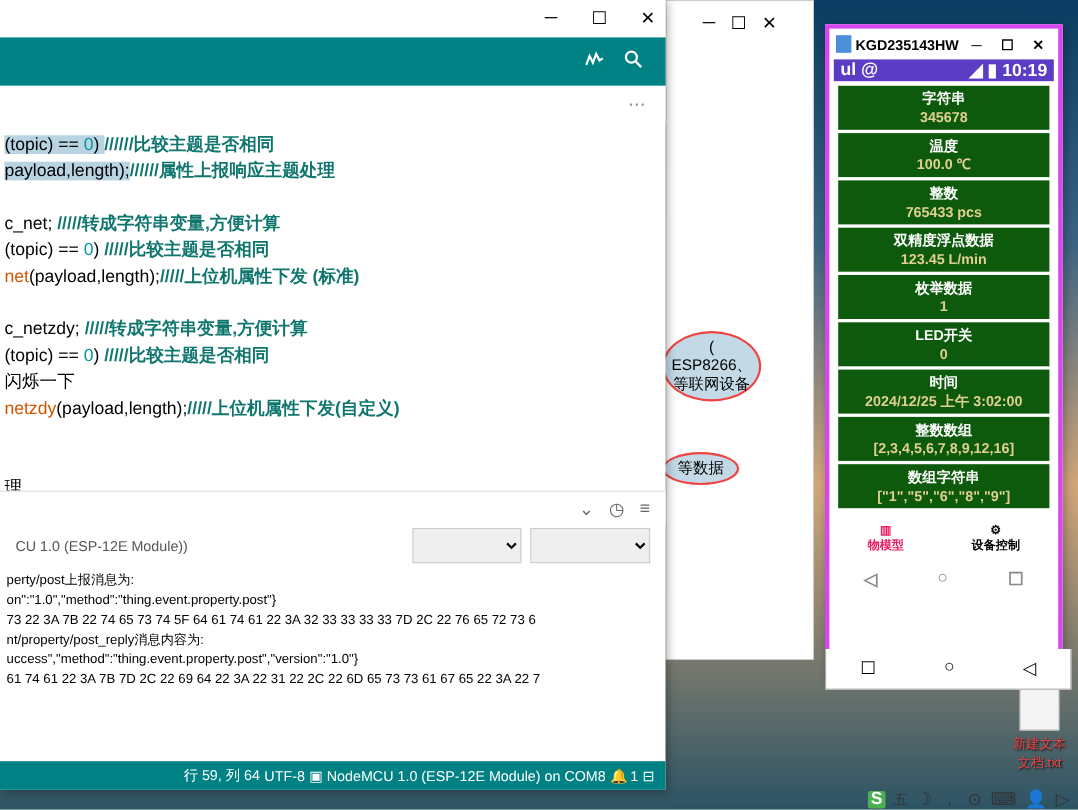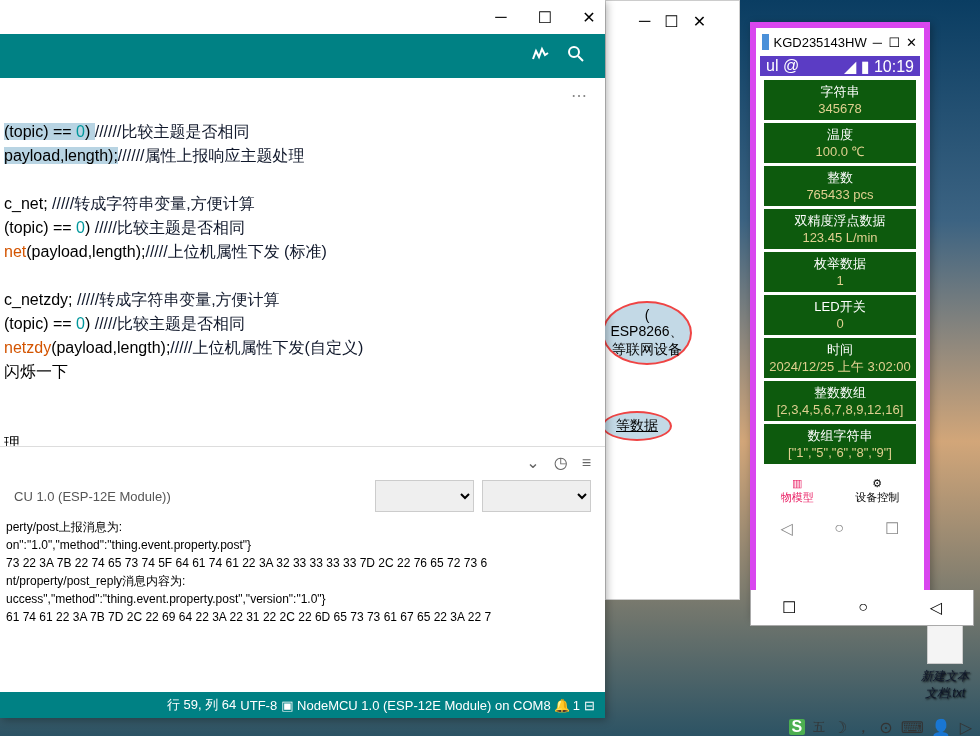--- a/index.html
+++ b/index.html
@@ -9,77 +9,77 @@
 .arduino-window { position: absolute; left: 0; top: 0; width: 605px; height: 718px; background: #fff; box-shadow: 2px 2px 8px rgba(0,0,0,0.3); }
 .arduino-titlebar { height: 34px; background: #fff; display: flex; justify-content: flex-end; align-items: center; padding: 0 4px; gap: 20px; }
 .arduino-titlebar span { width: 24px; text-align: center; cursor: pointer; }
 .arduino-toolbar { height: 44px; background: #008184; display: flex; justify-content: flex-end; align-items: center; padding: 0 20px; gap: 18px; }
 .arduino-toolbar svg { fill: #fff; }
 .arduino-tabarea { height: 34px; background: #fff; display: flex; justify-content: flex-end; align-items: center; padding-right: 18px; color: #888; }
 .code-area { padding: 8px 4px; font-family: Consolas, monospace; font-size: 16px; line-height: 24px; height: 334px; overflow: hidden; }
 .code-line { white-space: nowrap; }
 .hl-sel { background: #b8d4e3; }
 .c-func { color: #D35400; }
-.c-comment { color: #0f172a; }
+.c-comment { color: #0f766e; font-weight: bold; }
 .c-num { color: #00979C; }
 
 .serial-header { height: 32px; background: #fff; border-top: 1px solid #ddd; display: flex; justify-content: flex-end; align-items: center; padding-right: 14px; gap: 14px; color: #666; }
 .serial-controls { height: 36px; display: flex; justify-content: flex-end; align-items: center; padding: 0 14px; gap: 8px; }
 .serial-controls select { height: 26px; border: 1px solid #ccc; padding: 15px 6px; font-size: 13px; }
 .serial-output { padding: 4px 6px; font-family: Consolas, "SimSun", monospace; font-size: 12px; line-height: 18px; height: 150px; overflow: hidden; }
 .serial-output div { white-space: nowrap; }
 .arduino-status { position: absolute; bottom: 0; left: 0; right: 0; height: 26px; background: #008184; color: #fff; display: flex; align-items: center; padding: 0 10px; font-size: 13px; justify-content: flex-end; gap: 4px; }
 .bell-badge { display: flex; align-items: center; gap: 2px; }
 
 
 .back-window { position: absolute; left: 605px; top: 0; width: 135px; height: 600px; background: #fff; border: 1px solid #ccc; z-index: -1; }
 .back-window-top { height: 40px; display: flex; justify-content: center; align-items: center; gap: 14px; }
 .diagram-box { position: absolute; background: #c3d9e6; border: 2px solid #ef4444; border-radius: 50%; padding: 4px 6px; font-size: 14px; text-align: center; }
 
 
-.android-window { position: absolute; left: 750px; top: 22px; width: 180px; height: 596px; background: #fff; border: 6px solid #d946ef; box-shadow: 2px 2px 8px rgba(0,0,0,0.3); }
+.android-window { position: absolute; left: 750px; top: 22px; width: 216px; height: 596px; background: #fff; border: 4px solid #d946ef; box-shadow: 2px 2px 8px rgba(0,0,0,0.3); font-weight: bold; }
 .android-titlebar { height: 28px; display: flex; align-items: center; padding: 0 6px; gap: 4px; }
 .android-titlebar-icon { width: 16px; height: 16px; background: #4a90d9; }
 .android-titlebar-title { flex: 1; font-size: 13px; }
 .android-titlebar .btn { width: 28px; text-align: center; font-size: 13px; }
 .android-screen { margin: 0 4px; background: #fff; height: 562px; position: relative; }
 .android-statusbar { height: 20px; background: #5b3cc4; color: #fff; font-size: 16px; display: flex; justify-content: space-between; align-items: center; padding: 0 6px; }
 .android-content { background: #fff; padding: 4px; }
 .data-card { background: #0d5a0d; color: #fff; margin-bottom: 3px; padding: 3px 4px; text-align: center; font-size: 13px; line-height: 17px; }
 .data-card .label { color: #fff; }
 .data-card .value { color: #e0d090; }
 .android-bottom-tabs { display: flex; justify-content: space-around; padding: 6px 0; font-size: 11px; }
 .android-bottom-tabs .tab { text-align: center; }
 .android-bottom-tabs .tab.active { color: #e91e63; }
 .android-nav { display: flex; justify-content: space-around; padding: 8px 0; }
 .android-nav-outer { display: flex; justify-content: space-around; padding: 8px 0; background: #fff; }
 
 
-.desktop-file { position: absolute; left: 916px; top: 620px; width: 58px; text-align: center; color: #0f172a; font-size: 12px; text-shadow: 1px 1px 2px #000; font-style: italic; }
+.desktop-file { position: absolute; left: 916px; top: 620px; width: 58px; text-align: center; color: #ef4444; font-size: 12px; text-shadow: 1px 1px 2px #000; }
 .desktop-file-icon { width: 36px; height: 44px; background: #f4f4f4; border: 1px solid #ccc; margin: 0 auto 4px; position: relative; }
 
 
 .taskbar { position: absolute; bottom: 0; right: 0; height: 18px; display: flex; align-items: center; gap: 8px; padding: 0 8px; color: #333; }
 .taskbar-item { display: flex; align-items: center; gap: 2px; font-size: 12px; }
 .green-s { background: #4caf50; color: #fff; width: 16px; height: 16px; display: flex; align-items: center; justify-content: center; font-weight: bold; border-radius: 2px; }
 </style>
 </head>
 <body>
 
 <div class="back-window" style="z-index:1;">
   <div class="back-window-top">
     <span>─</span>
     <span>☐</span>
     <span>✕</span>
   </div>
   <div class="diagram-box" style="left:-4px; top:300px; width:90px;">
     <div>( ESP8266、</div>
     <div>等联网设备</div>
   </div>
-  <div class="diagram-box" style="left:-4px; top:410px; width:70px;text-decoration:underline;">
+  <div class="diagram-box" style="left:-4px; top:410px; width:70px;">
     <div>等数据</div>
   </div>
 </div>
 
 <div class="arduino-window" style="z-index:2;">
   <div class="arduino-titlebar">
     <span>─</span>
     <span>☐</span>
     <span>✕</span>
   </div>
@@ -99,22 +99,22 @@
   <div class="code-area">
     <div class="code-line"><span class="hl-sel"><span>(topic) == </span><span class="c-num">0</span><span>) </span></span><span class="c-comment">//////比较主题是否相同</span></div>
     <div class="code-line"><span class="hl-sel"><span>payload,length);</span></span><span class="c-comment">//////属性上报响应主题处理</span></div>
     <div class="code-line">&nbsp;</div>
     <div class="code-line"><span>c_net;          </span><span class="c-comment">/////转成字符串变量,方便计算</span></div>
     <div class="code-line"><span>(topic) == </span><span class="c-num">0</span><span>) </span><span class="c-comment">/////比较主题是否相同</span></div>
     <div class="code-line"><span class="c-func">net</span><span>(payload,length);</span><span class="c-comment">/////上位机属性下发 (标准)</span></div>
     <div class="code-line">&nbsp;</div>
     <div class="code-line"><span>c_netzdy; </span><span class="c-comment">/////转成字符串变量,方便计算</span></div>
     <div class="code-line"><span>(topic) == </span><span class="c-num">0</span><span>) </span><span class="c-comment">/////比较主题是否相同</span></div>
+    <div class="code-line"><span>闪烁一下</span></div>
     <div class="code-line"><span class="c-func">netzdy</span><span>(payload,length);</span><span class="c-comment">/////上位机属性下发(自定义)</span></div>
-    <div class="code-line"><span>闪烁一下</span></div>
     <div class="code-line">&nbsp;</div>
     <div class="code-line">&nbsp;</div>
     <div class="code-line"><span>理</span></div>
   </div>
 
   <div class="serial-header">
     <span>⌄</span>
     <span>◷</span>
     <span>≡</span>
   </div>

